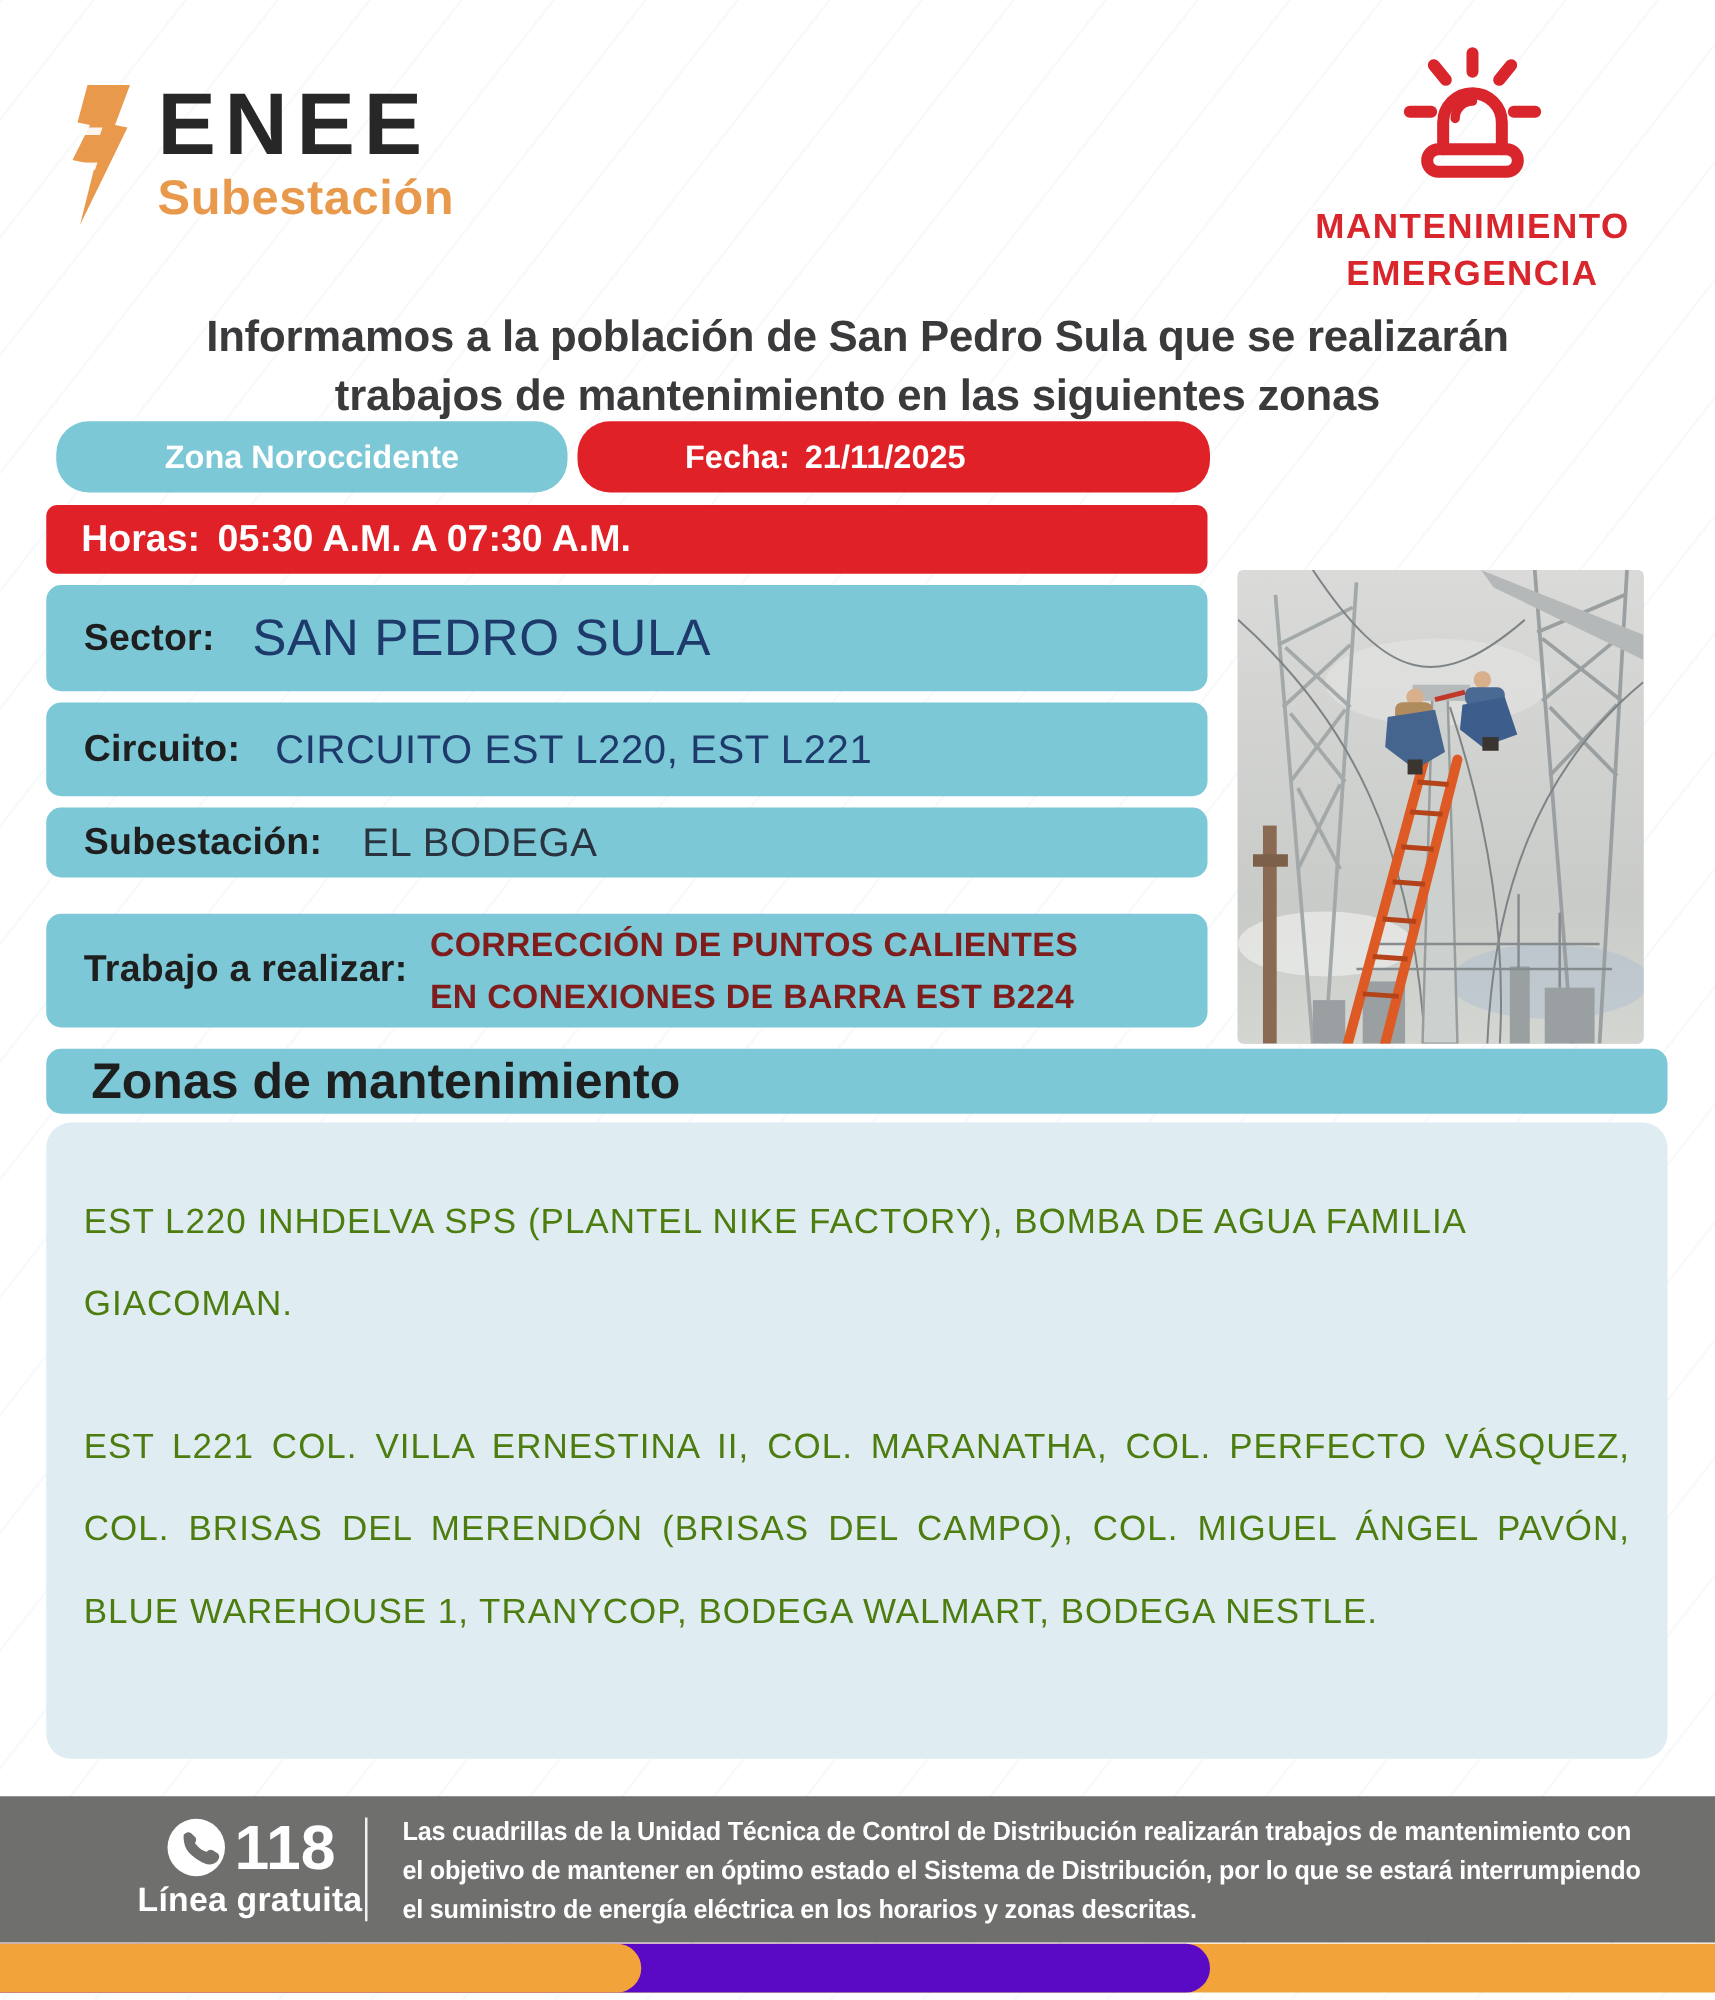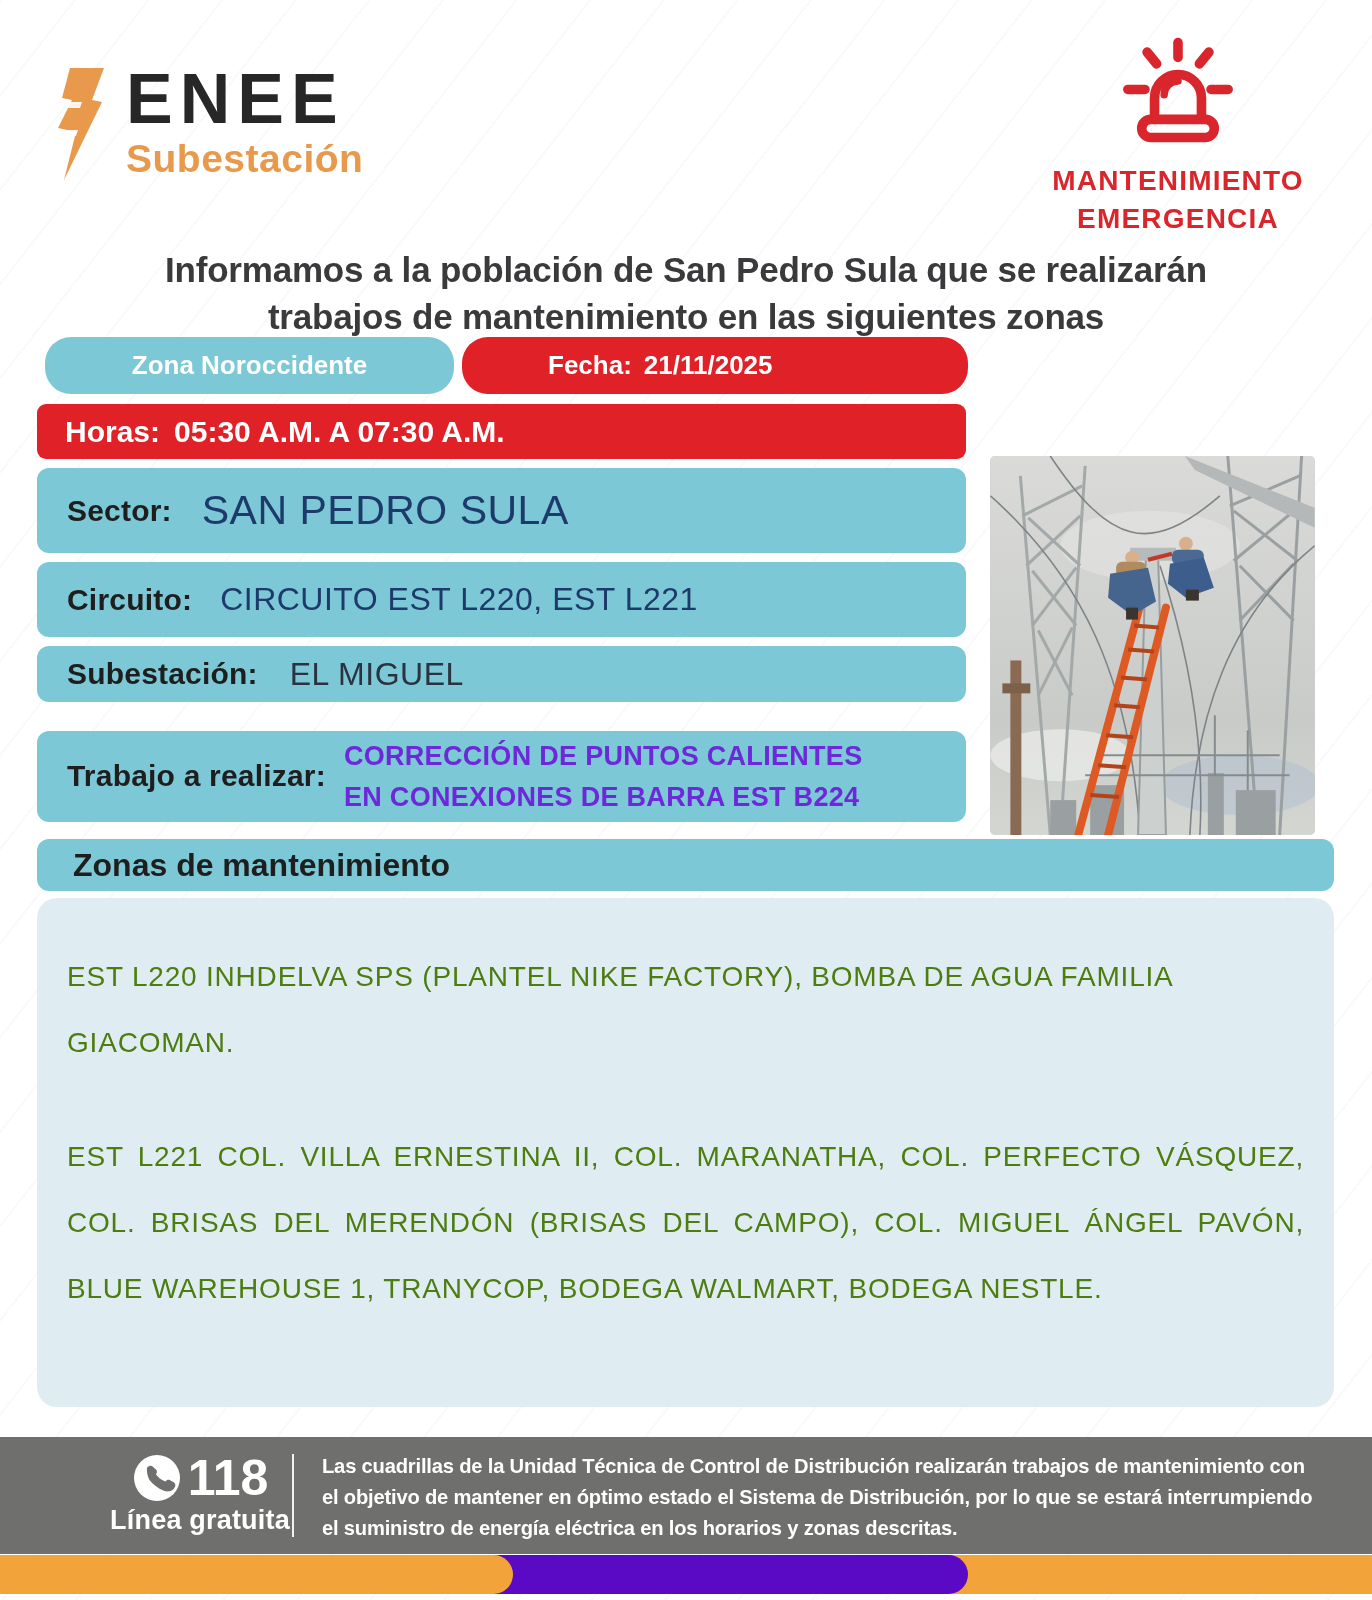--- a/index.html
+++ b/index.html
@@ -38,29 +38,29 @@
   .value-navy{color:#1D3A6B;letter-spacing:0.5px;}
   .value-dark{color:#2A3440;letter-spacing:0.5px;}
   #row-sector{top:468px;height:85px;gap:30px;}
   #row-sector .value-navy{font-size:41px;}
   #row-circuito{top:562px;height:75px;gap:28px;}
   #row-circuito .value-navy{font-size:32px;}
   #row-subestacion{top:646px;height:56px;gap:32px;}
   #row-subestacion .value-dark{font-size:32px;}
   #row-trabajo{top:731px;height:91px;gap:18px;}
   #row-trabajo .info-label{white-space:normal;max-width:290px;line-height:1.15;}
-  #row-trabajo .work-lines{font-size:27px;font-weight:600;line-height:1.5;letter-spacing:0.3px;color:#6d28d9;}
+  #row-trabajo .work-lines{font-size:27px;font-weight:600;line-height:1.5;letter-spacing:0.3px;color:#7f1d1d;}
   
   .photo{position:absolute;left:990px;top:456px;width:325px;height:379px;border-radius:5px;
          overflow:hidden;background:#cfd1cf;}
   .photo svg{display:block;width:100%;height:100%;}
   
   .zones-bar{position:absolute;left:37px;top:839px;width:1297px;height:52px;background:#7CC8D6;
              border-radius:12px;display:flex;align-items:center;padding-left:36px;box-sizing:border-box;
-             font-size:32px;font-weight:800;color:#1e1e1e;}
+             font-size:40px;font-weight:800;color:#1e1e1e;}
   .zones-panel{position:absolute;left:37px;top:898px;width:1297px;height:509px;background:#DFEDF2;
                border-radius:20px;box-sizing:border-box;padding:46px 30px 0 30px;}
   .zones-panel p{margin:0;color:#4d7c0f;font-size:28px;line-height:66px;letter-spacing:0.8px;font-weight:500;}
   .zones-panel p.p1{margin-bottom:48px;}
   .zones-panel p.p2{text-align:justify;}
   
   .footer{position:absolute;left:0;top:1437px;width:1372px;height:117px;background:#6F6F6E;color:#fff;}
   .phone-block{position:absolute;left:100px;top:16px;width:200px;text-align:center;}
   .phone-top{display:flex;align-items:center;justify-content:center;gap:6px;}
   .phone-top svg{width:50px;height:50px;}
@@ -128,21 +128,21 @@
   <div class="info-row" id="row-sector">
     <span class="info-label">Sector:</span>
     <span class="value-navy">SAN PEDRO SULA</span>
   </div>
   <div class="info-row" id="row-circuito">
     <span class="info-label">Circuito:</span>
     <span class="value-navy">CIRCUITO EST L220, EST L221</span>
   </div>
   <div class="info-row" id="row-subestacion">
     <span class="info-label">Subestación:</span>
-    <span class="value-dark">EL MIGUEL</span>
+    <span class="value-dark">EL BODEGA</span>
   </div>
   <div class="info-row" id="row-trabajo">
     <span class="info-label">Trabajo a realizar:</span>
     <span class="work-lines">
       <div>CORRECCIÓN DE PUNTOS CALIENTES</div>
       <div>EN CONEXIONES DE BARRA EST B224</div>
     </span>
   </div>
 
   <div class="photo">

